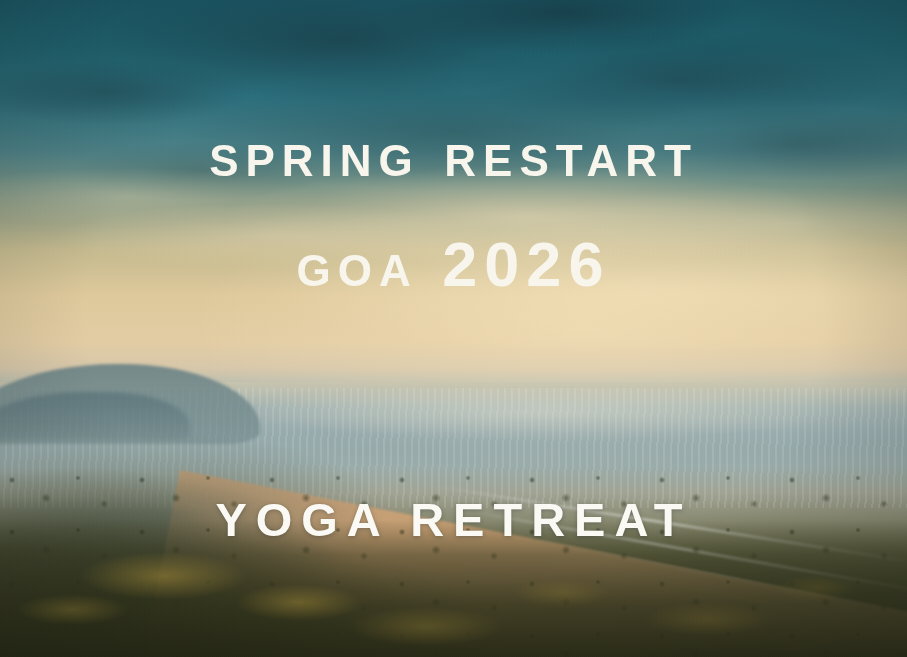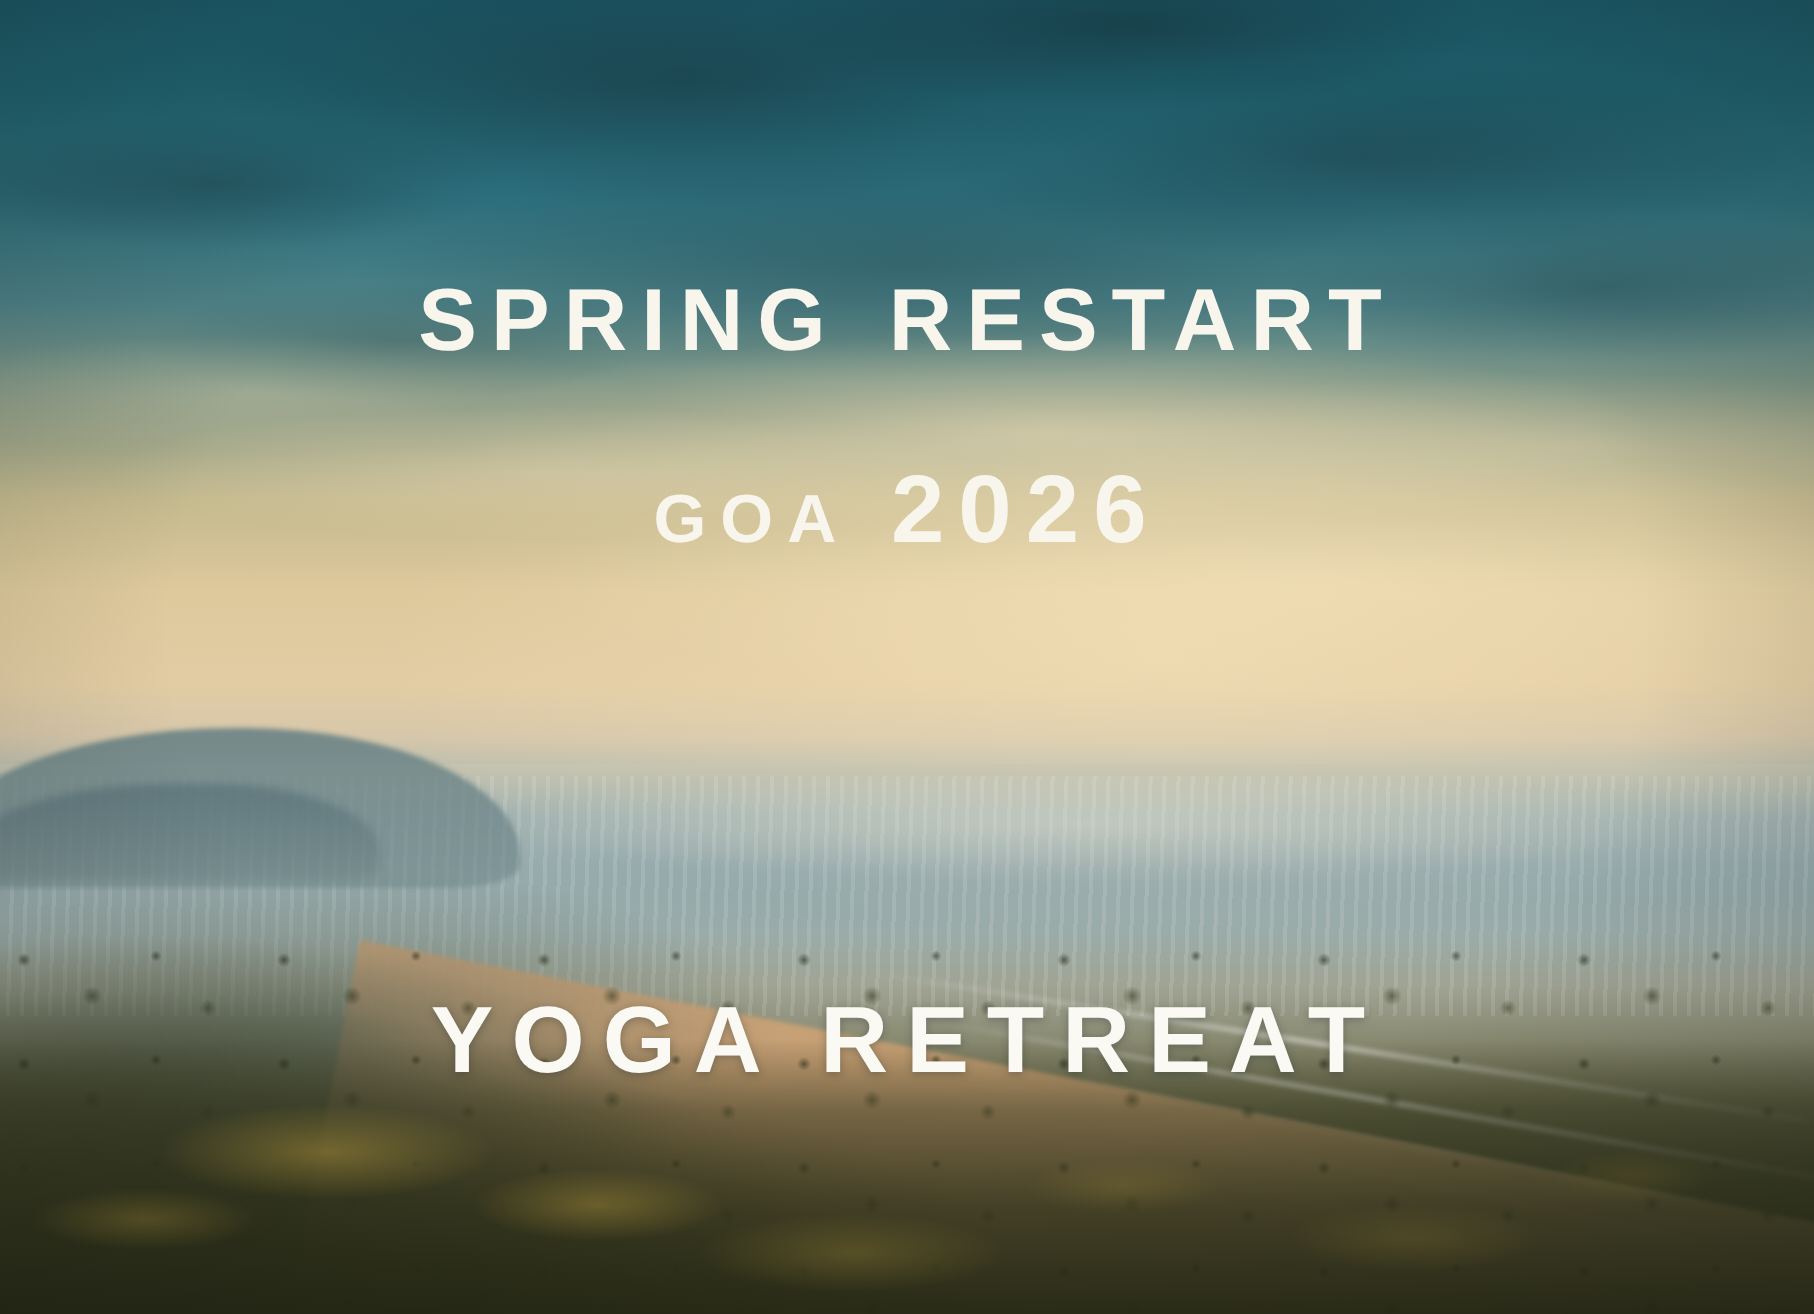--- a/index.html
+++ b/index.html
@@ -199,21 +199,21 @@
     position: absolute;
     left: 0; right: 0;
     text-align: center;
     font-weight: 700;
     font-variant: small-caps;
     text-transform: lowercase;
     color: #f8f5ec;
     white-space: nowrap;
   }
   .headline.l1 { top: 118px; font-size: 63px; letter-spacing: 7px; }
-  .headline.l2 { top: 228px; font-size: 48px; letter-spacing: 7px; }
+  .headline.l2 { top: 228px; font-size: 63px; letter-spacing: 7px; }
 
   .subhead {
     position: absolute;
     left: 0; right: 0;
     top: 452px;
     text-align: center;
     font-size: 47px;
     font-weight: 700;
     letter-spacing: 9px;
     color: #fbf9f3;

